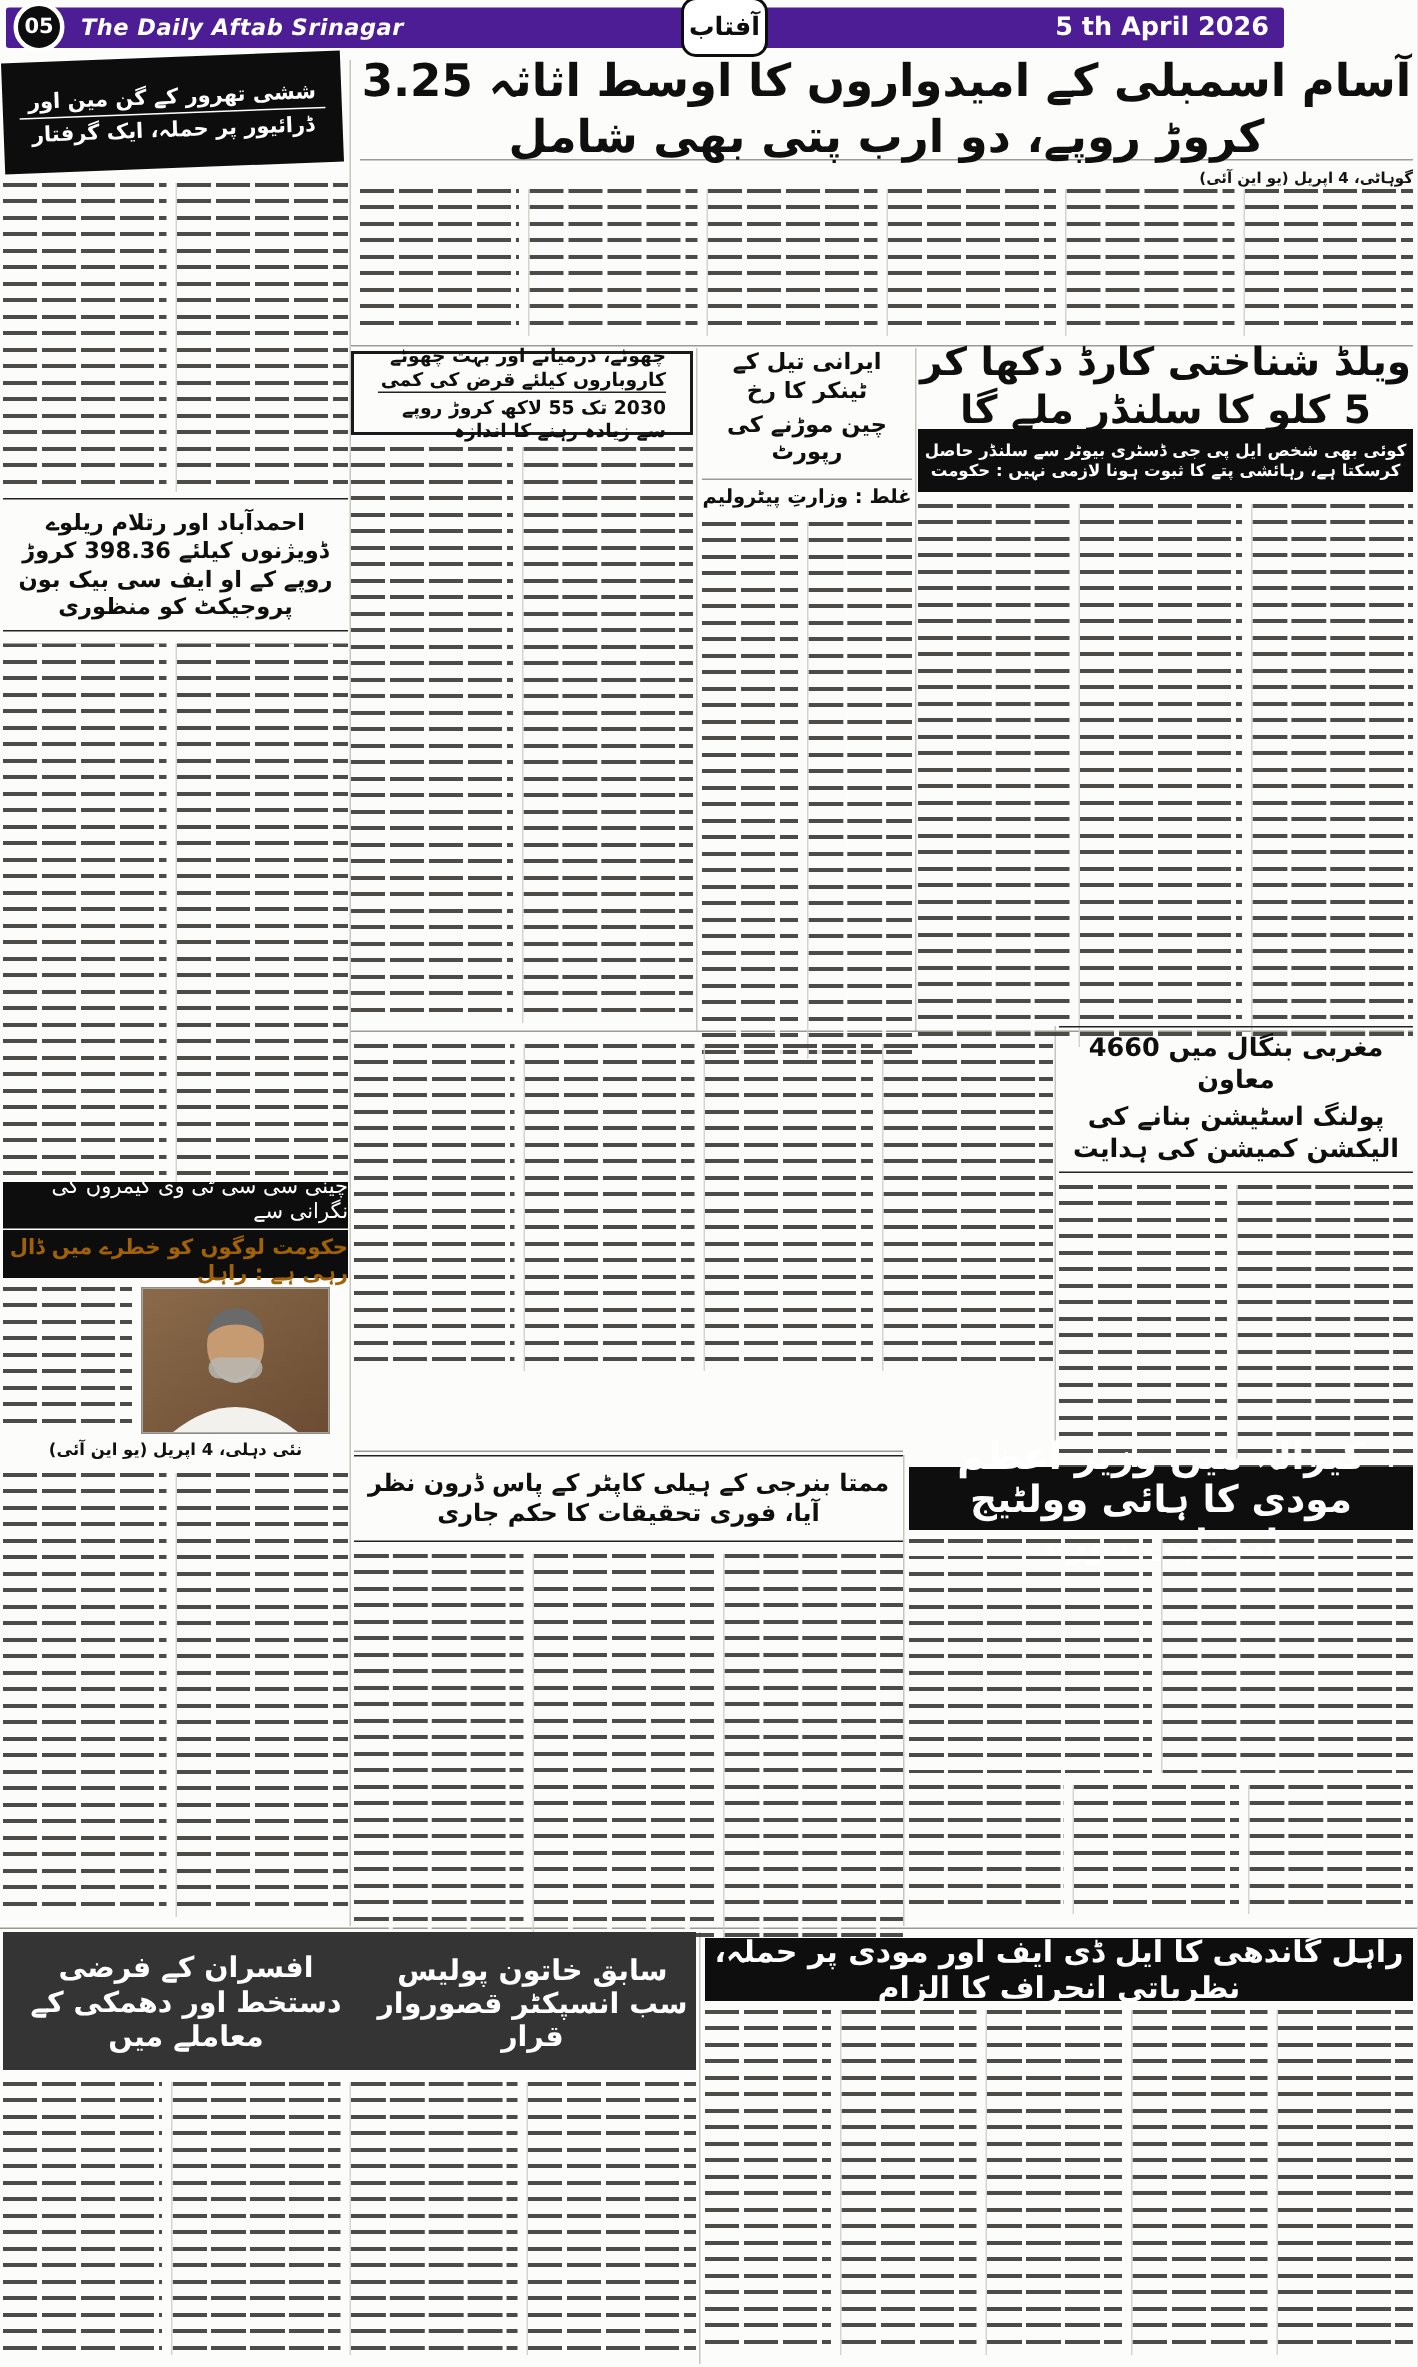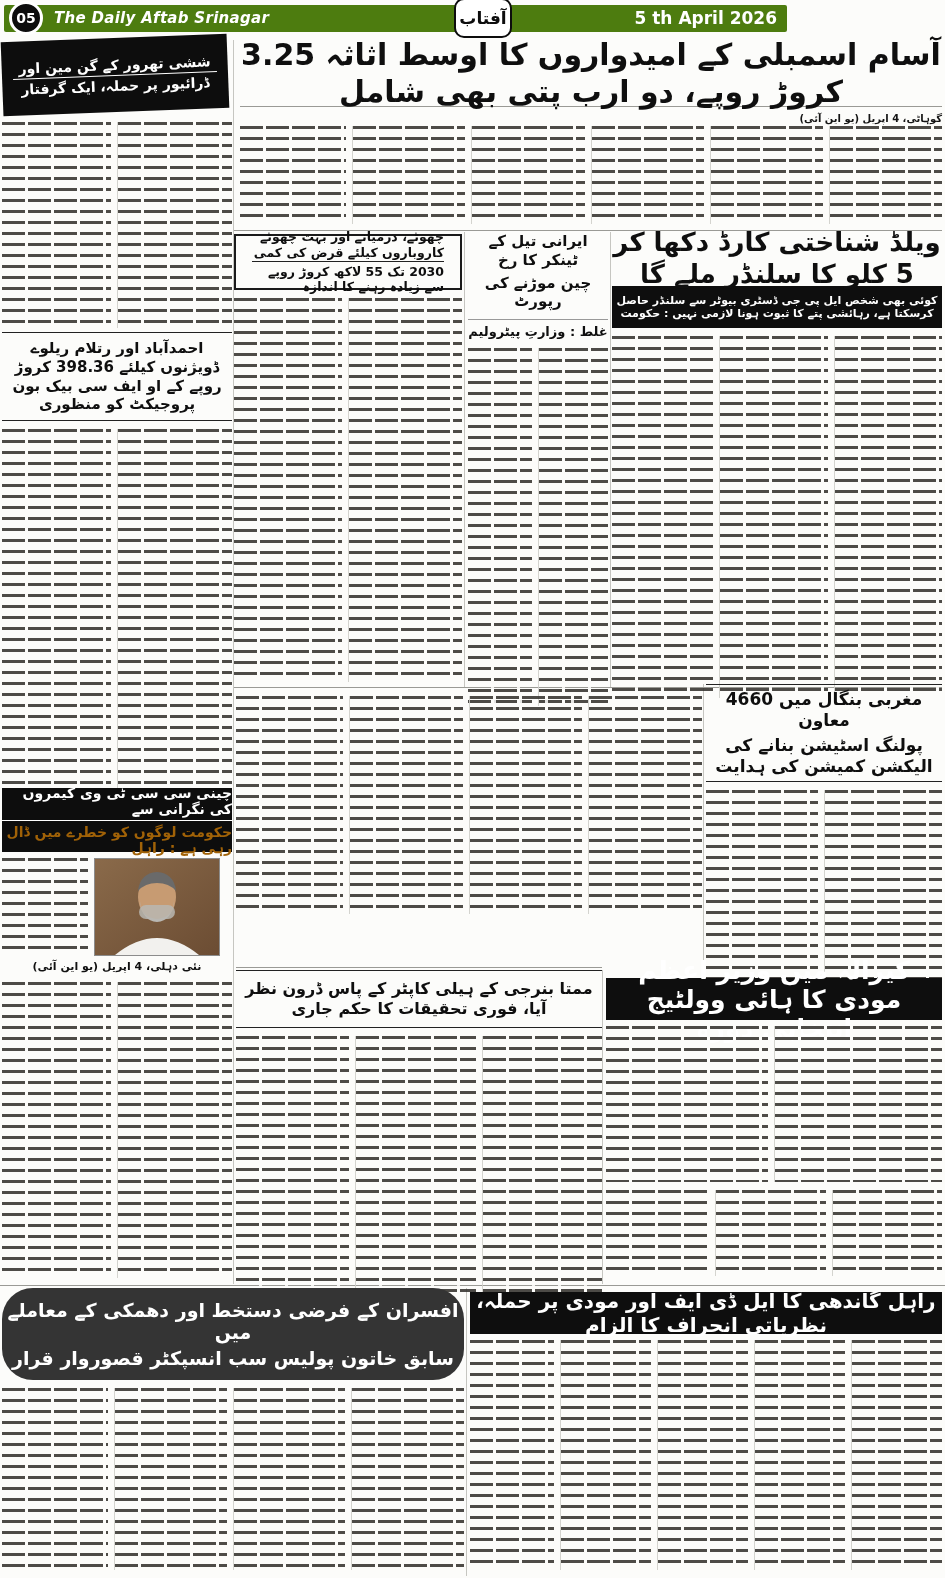--- a/index.html
+++ b/index.html
@@ -1,39 +1,39 @@
 <!DOCTYPE html>
 <html lang="ur"><head>
 <meta charset="utf-8">
 <style>
   html,body{margin:0;padding:0;background:#d8d8d6;font-family:"DejaVu Sans","Liberation Sans",sans-serif;}
   .page{position:relative;width:945px;height:1578px;margin:0 auto;background:#fcfcfa;overflow:hidden;color:#141414;}
   .abs{position:absolute;box-sizing:border-box;}
 
   
-  .masthead{left:4px;top:5px;width:783px;height:27px;background:#4d7c0f;border-radius:2px;}
+  .masthead{left:4px;top:5px;width:852px;height:27px;background:#4c1d95;border-radius:2px;}
   .page-circle{position:absolute;left:5px;top:-4px;width:34px;height:34px;border-radius:50%;background:#0d0d0d;border:3px solid #fff;color:#fff;font-weight:bold;font-size:14px;display:flex;align-items:center;justify-content:center;box-sizing:border-box;}
   .paper-name{position:absolute;left:50px;top:4px;color:#fff;font-weight:bold;font-style:italic;font-size:15px;letter-spacing:.3px;}
   .logo-box{position:absolute;left:450px;top:-7px;width:58px;height:40px;background:#fff;border:2.5px solid #0d0d0d;border-radius:10px;display:flex;align-items:center;justify-content:center;font-weight:bold;font-size:17px;color:#0d0d0d;box-sizing:border-box;}
   .mast-date{position:absolute;right:10px;top:3px;color:#fff;font-weight:bold;font-size:17px;}
 
   
   .sim{background-image:
         repeating-linear-gradient(90deg,rgba(0,0,0,0) 0 23px,#fcfcfa 23px 26px),
         repeating-linear-gradient(180deg,#35332f 0 2.6px,rgba(0,0,0,0) 2.6px 11px);
        opacity:.88;}
   .cols{display:flex;gap:0;height:100%;}
   .col{flex:1;height:100%;}
   .cols .col + .col{border-left:1px solid #cfcfca;margin-left:6px;padding-left:6px;}
 
   .urdu{direction:rtl;}
   .hl{font-weight:bold;color:#0f0f0f;line-height:1.25;}
   .center{text-align:center;}
   .blackbar{background:#0e0e0e;color:#fff;display:flex;align-items:center;justify-content:center;text-align:center;}
-  .darkbox{background:#343434;color:#fff;display:flex;flex-direction:column;align-items:center;justify-content:center;text-align:center;border-radius:31px;}
+  .darkbox{background:#343434;color:#fff;display:flex;flex-direction:row;align-items:center;justify-content:center;text-align:center;}
   .h-rule{background:#9a9a95;height:1px;}
   .v-rule{background:#c6c6c1;width:1px;}
   .ruled{border-top:1.6px solid #222;border-bottom:1.6px solid #222;}
   .caption{font-size:11px;font-weight:bold;direction:rtl;text-align:center;color:#111;}
   .photo{overflow:hidden;border:1px solid #8c8c8c;background:#ddd;}
   .photo svg{display:block;}
 </style>
 </head>
 <body>
 
@@ -152,21 +152,21 @@
     <div style="height:202px;margin-top:8px;">
       <div class="cols">
         <div class="col sim"></div>
         <div class="col sim"></div>
       </div>
     </div>
   </div>
 
   <div class="abs" style="left:2px;top:788px;width:230px;height:494px;">
     <div style="background:#0d0d0d;height:64px;display:flex;flex-direction:column;align-items:center;justify-content:center;">
-      <span class="urdu" style="color:#fff;font-weight:bold;font-size:14px;padding-left:10px;">چینی سی سی ٹی وی کیمروں کی نگرانی سے</span>
+      <span class="urdu" style="color:#fff;font-weight:normal;font-size:14px;padding-left:10px;">چینی سی سی ٹی وی کیمروں کی نگرانی سے</span>
       <span class="urdu" style="color:#a16207;font-weight:bold;font-size:14px;border-top:1px solid #fff;margin-top:3px;padding-top:3px;">حکومت لوگوں کو خطرے میں ڈال رہی ہے : راہل</span>
     </div>
     <div style="display:flex;gap:6px;margin-top:6px;height:98px;">
       <div class="col sim" style="flex:0 0 86px;"></div>
       <div class="photo" style="width:124px;height:96px;">
         <svg width="124" height="96" viewBox="0 0 124 96">
           <rect width="124" height="96" fill="#7a5a3e"></rect>
           <rect width="124" height="96" fill="url(#rg)" opacity="0.5"></rect>
           <defs>
               <linearGradient id="rg" x1="0" y1="0" x2="1" y2="1">

